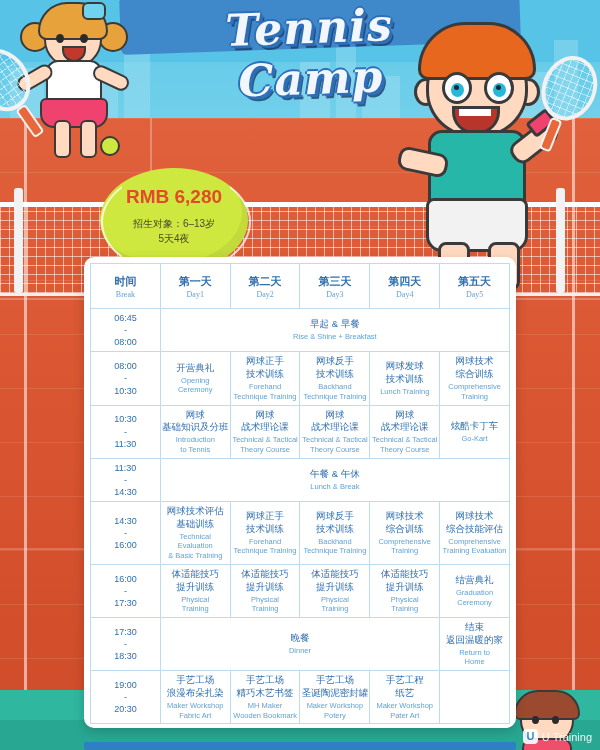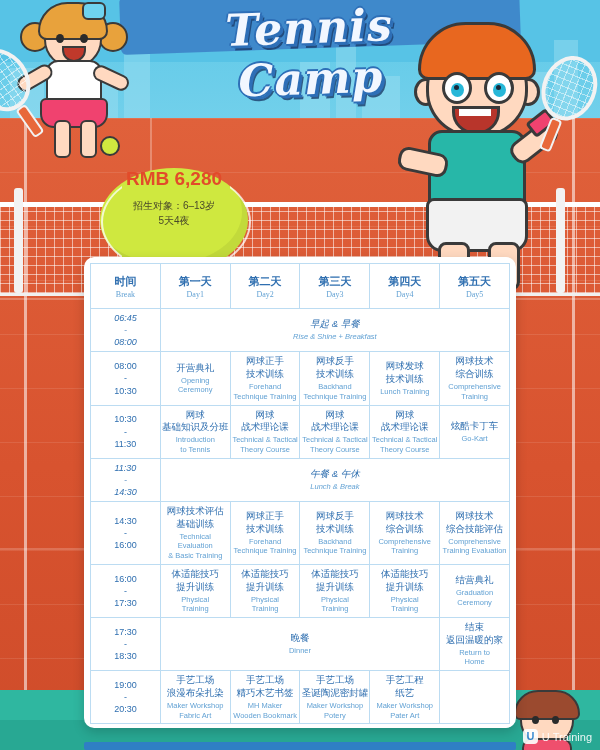--- a/index.html
+++ b/index.html
@@ -47,21 +47,21 @@
     background:#3e86c9;border-radius:6px;transform:rotate(-2deg);opacity:.95;}
 
   
   .ball{
     position:absolute;left:100px;top:168px;width:148px;height:104px;
     background:#cfe83f;border-radius:50%/50%;
     box-shadow:inset -6px -8px 0 rgba(0,0,0,.06);
     text-align:center;
   }
   .ball .b-title{color:#e24b2a;font-weight:bold;font-size:16px;margin-top:14px;letter-spacing:1px;}
-  .ball .b-price{color:#e24b2a;font-weight:bold;font-size:19px;margin-top:0;}
+  .ball .b-price{color:#e24b2a;font-weight:bold;font-size:19px;margin-top:18px;}
   .ball .b-sub{color:#4a4a2a;font-size:10px;margin-top:9px;line-height:1.45;}
   .ball-seam{position:absolute;width:146px;height:100px;border-radius:50%;
     border:2px solid rgba(255,255,255,.75);left:1px;top:2px;
     clip-path:polygon(0 0,14% 0,14% 100%,0 100%);}
   .ball-seam2{position:absolute;width:146px;height:100px;border-radius:50%;
     border:2px solid rgba(255,255,255,.75);left:1px;top:2px;
     clip-path:polygon(86% 0,100% 0,100% 100%,86% 100%);}
 
   
   .kid{position:absolute;}
@@ -122,21 +122,21 @@
     box-sizing:border-box;
   }
   table{border-collapse:collapse;width:100%;table-layout:fixed;font-size:9px;color:#2f6fb0;}
   td,th{border:1px solid #bcdcf2;text-align:center;vertical-align:middle;padding:3px 1px;}
   thead th{height:38px;font-size:11px;font-weight:bold;color:#2f6fb0;font-family:Liberation Serif, serif;}
   thead th .en{display:block;font-size:8px;font-weight:normal;color:#63a2d4;margin-top:1px;}
   td.time{width:52px;color:#2f6fb0;font-size:9px;line-height:1.35;}
   td .cn{display:block;font-size:9.5px;color:#2f6fb0;line-height:1.35;}
   td .en{display:block;font-size:7.5px;color:#63a2d4;line-height:1.3;margin-top:1px;}
   tr.band td{background:#fff;}
-  .row-h{height:40px;font-style:italic;}
+  .row-h{height:40px;}
   .row-t{height:52px;}
   .blank{border:1px solid #bcdcf2;}
   .bottom-strip{position:absolute;left:84px;top:742px;width:432px;height:8px;background:#2f7fc4;border-radius:2px;}
 </style>
 </head>
 <body>
 
 <div class="scene">
   <div class="sky"></div>
   <div class="sky-band"></div>

